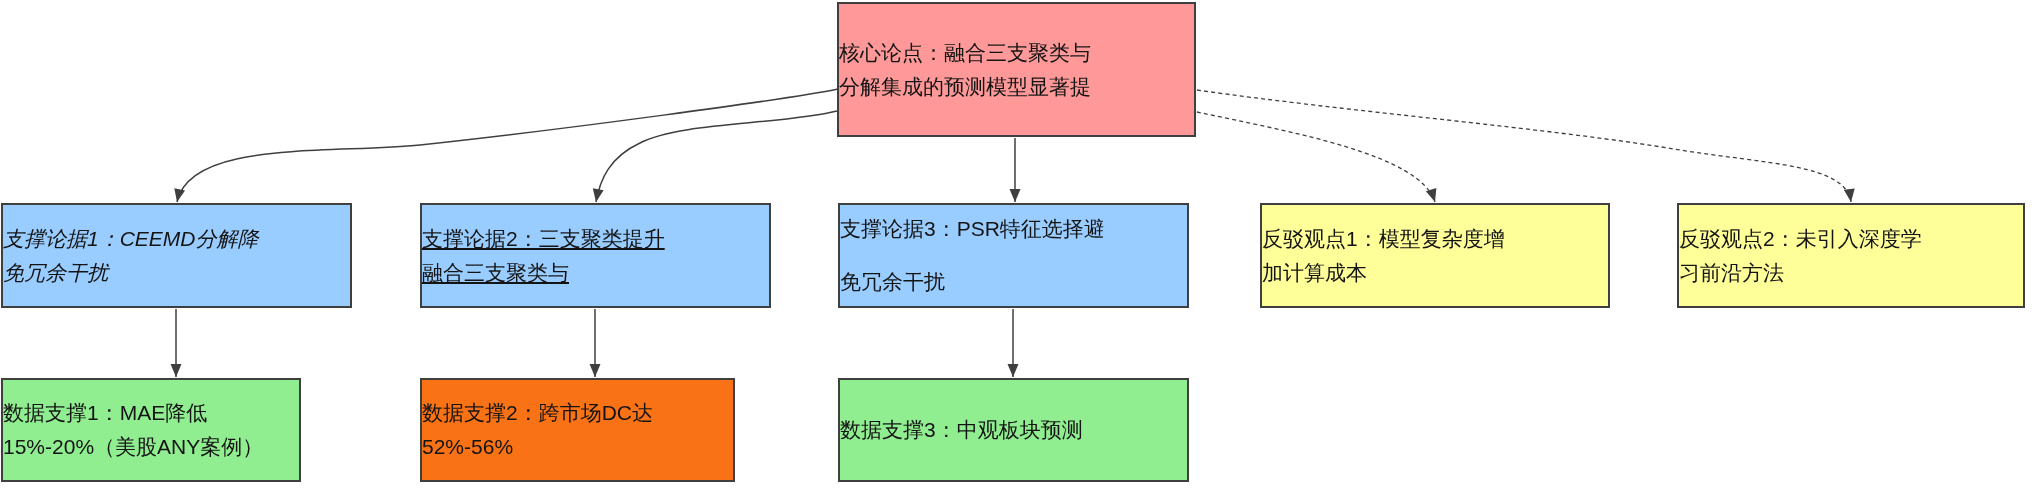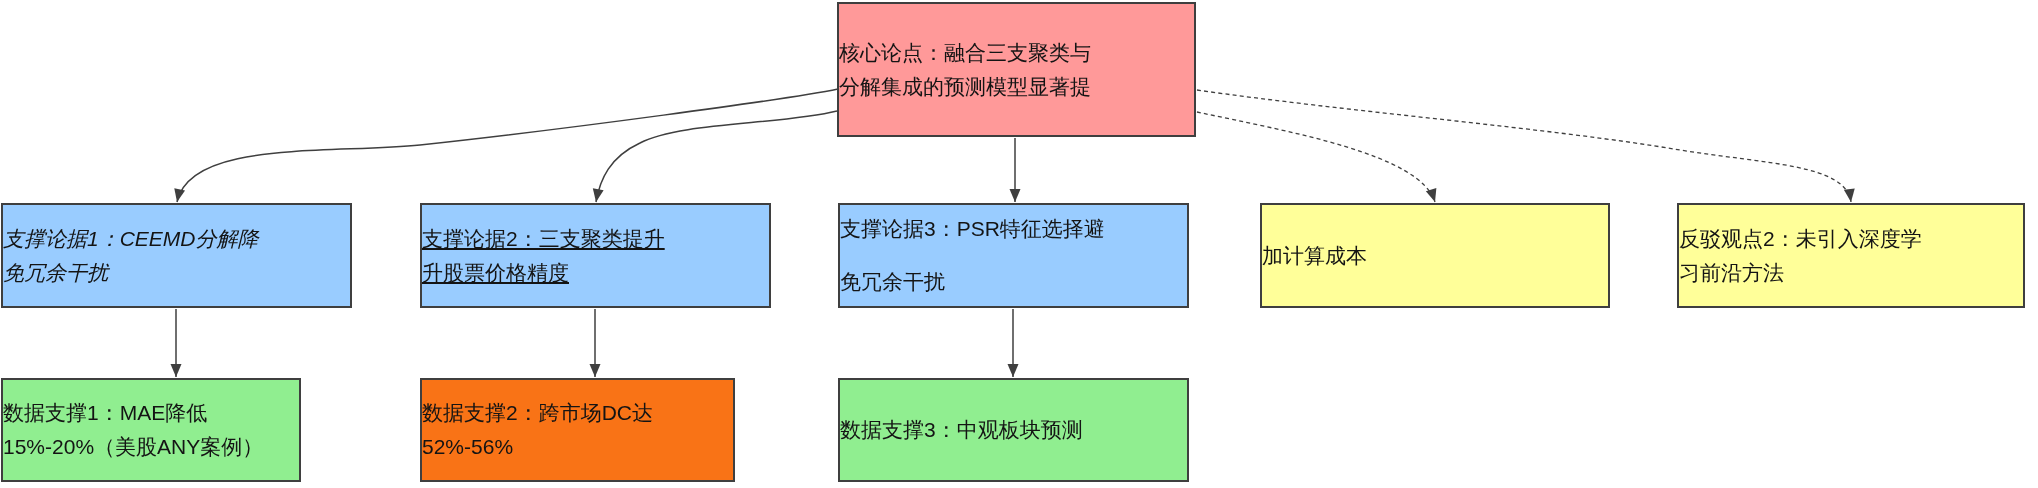--- a/index.html
+++ b/index.html
@@ -44,29 +44,30 @@
     <div>分解集成的预测模型显著提</div>
   </div>
 
   <div class="node n-s1">
     <div>支撑论据1：CEEMD分解降</div>
     <div>免冗余干扰</div>
   </div>
 
   <div class="node n-s2">
     <div>支撑论据2：三支聚类提升</div>
-    <div>升股票价格精度</div>
+    <div>融合三支聚类与</div>
   </div>
 
   <div class="node n-s3">
     <div>支撑论据3：PSR特征选择避</div>
     <div>免冗余干扰</div>
   </div>
 
   <div class="node n-c1">
+    <div>反驳观点1：模型复杂度增</div>
     <div>加计算成本</div>
   </div>
 
   <div class="node n-c2">
     <div>反驳观点2：未引入深度学</div>
     <div>习前沿方法</div>
   </div>
 
   <div class="node n-d1">
     <div>数据支撑1：MAE降低</div>

